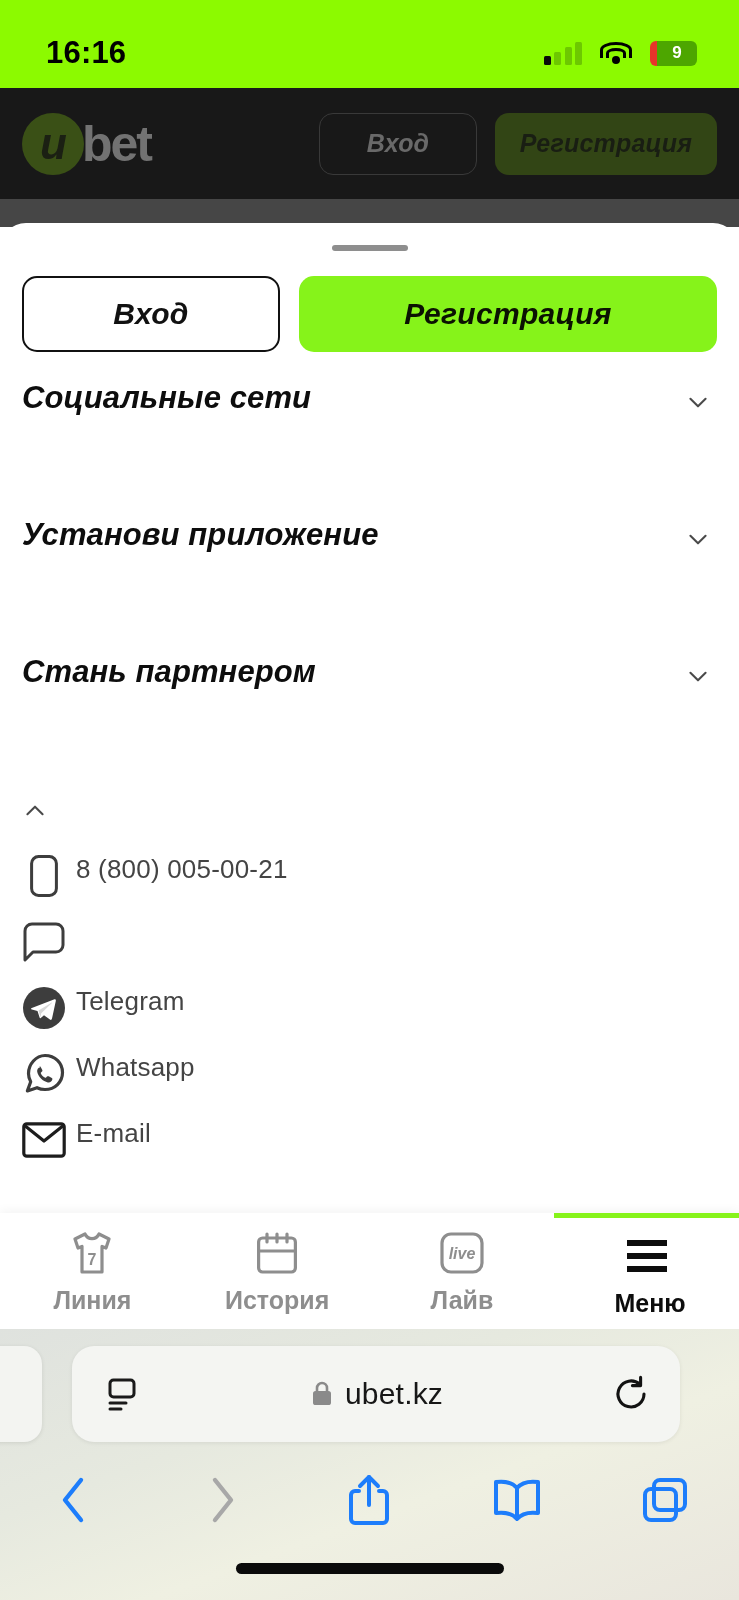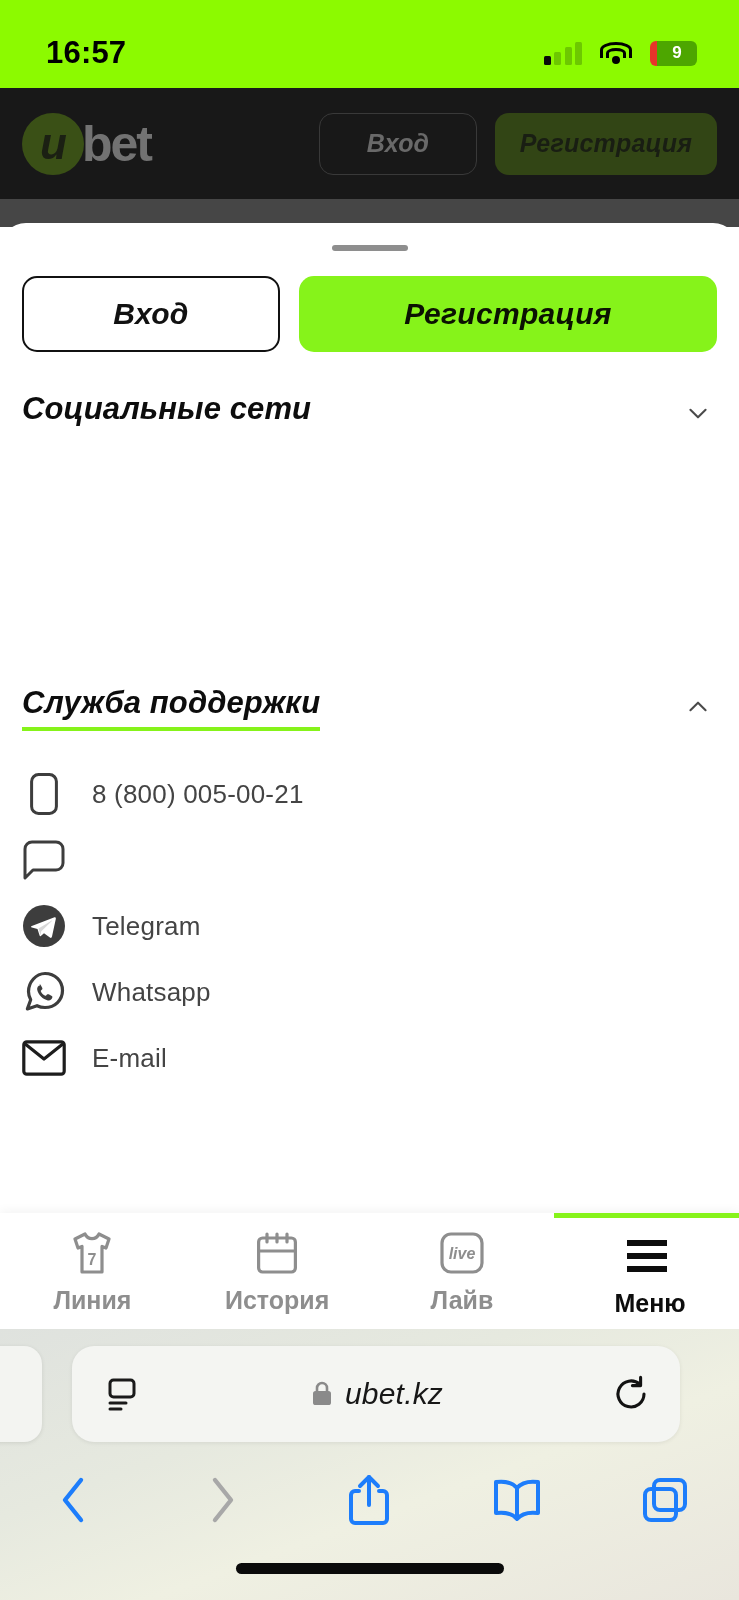--- a/index.html
+++ b/index.html
@@ -136,43 +136,43 @@
     letter-spacing:0.3px;
   }
   .tab-login {
     background:#fff; border:2.5px solid #111; color:#111;
     max-width:258px;
   }
   .tab-reg { background:#86F31A; color:#0b1202; }
 
   
   .acc {
-    display:flex; align-items:flex-start;
+    display:flex; align-items:flex-end;
     justify-content:space-between;
-    padding-top:40px;
+    padding-top:29px;
   }
   .acc-title {
     font-size:31px; font-weight:800; font-style:italic;
     color:#0d0d0d; letter-spacing:0.1px;
     line-height:1.1;
     display:inline-block;
   }
   .acc-title.active { border-bottom:4px solid #86F31A; padding-bottom:7px; }
   .chev {
     width:26px; height:26px; flex:none; margin-top:8px; margin-right:6px;
   }
   .acc-gap-1 { height:74px; }
   .acc-gap-2 { height:74px; }
   .acc-gap-3 { height:72px; }
 
   
   .sup-list { margin-top:30px; }
   .sup-item {
-    display:flex; align-items:center;
-    gap:26px; height:66px;
+    display:flex; align-items:flex-start;
+    gap:10px; height:66px;
   }
   .sup-ico {
     width:44px; height:44px; flex:none;
     display:flex; align-items:center; justify-content:center;
   }
   .sup-label {
     font-size:26px; color:#444; letter-spacing:0.2px;
   }
 
   .sheet-fade {
@@ -198,21 +198,20 @@
   .nav-item.active { border-top:5px solid #86F31A; }
   .nav-ico { width:44px; height:44px; display:flex; align-items:center; justify-content:center; }
   .nav-lbl { font-size:25px; font-weight:700; color:#8e8e8e; }
   .nav-item.active .nav-lbl { color:#0d0d0d;margin-left:7px; }
 
   
   .safari {
     position:absolute; top:1329px; left:0;
     width:739px; height:271px;
     background:linear-gradient(160deg,#dfe2de 0%,#e6e9df 35%,#eff0e2 60%,#e9e6dd 100%);
-    font-style:italic;
   }
   .tab-peek {
     position:absolute; left:-36px; top:17px;
     width:78px; height:96px;
     background:#f3f4f1; border-radius:18px;
     box-shadow:0 1px 4px rgba(0,0,0,0.10);
   }
   .urlbar {
     position:absolute; left:72px; top:17px;
     width:608px; height:96px;
@@ -243,21 +242,21 @@
     bottom:26px; width:268px; height:11px;
     border-radius:6px; background:#0a0a0a;
   }
 </style>
 </head>
 <body>
 
 <div class="phone">
 
   <div class="statusbar">
-    <div class="status-time">16:57</div>
+    <div class="status-time">16:16</div>
     <div class="status-right">
       <div class="cellular">
         <i></i>
           <i></i>
           <i></i>
           <i></i>
       </div>
       <div class="wifi">
         <span class="a"></span>
           <span class="b"></span>
@@ -298,26 +297,37 @@
     </div>
 
     <div class="acc">
       <div class="acc-title">Социальные сети</div>
       <svg class="chev" viewBox="0 0 24 24" fill="none">
         <path d="M5 9l7 7 7-7" stroke="#4a4a4a" stroke-width="1.9" stroke-linecap="round" stroke-linejoin="round"></path>
       </svg>
     </div>
     <div class="acc-gap-1"></div>
 
+    <div class="acc">
+      <div class="acc-title">Установи приложение</div>
+      <svg class="chev" viewBox="0 0 24 24" fill="none">
+        <path d="M5 9l7 7 7-7" stroke="#4a4a4a" stroke-width="1.9" stroke-linecap="round" stroke-linejoin="round"></path>
+      </svg>
+    </div>
     <div class="acc-gap-2"></div>
 
+    <div class="acc">
+      <div class="acc-title">Стань партнером</div>
+      <svg class="chev" viewBox="0 0 24 24" fill="none">
+        <path d="M5 9l7 7 7-7" stroke="#4a4a4a" stroke-width="1.9" stroke-linecap="round" stroke-linejoin="round"></path>
+      </svg>
+    </div>
     <div class="acc-gap-3"></div>
 
     <div class="acc">
-      <div class="acc-title active">Служба поддержки</div>
       <svg class="chev" viewBox="0 0 24 24" fill="none">
         <path d="M5 15l7-7 7 7" stroke="#4a4a4a" stroke-width="1.9" stroke-linecap="round" stroke-linejoin="round"></path>
       </svg>
     </div>
 
     <div class="sup-list">
 
       <div class="sup-item">
         <span class="sup-ico">
           <svg width="28" height="42" viewBox="0 0 28 42" fill="none">

